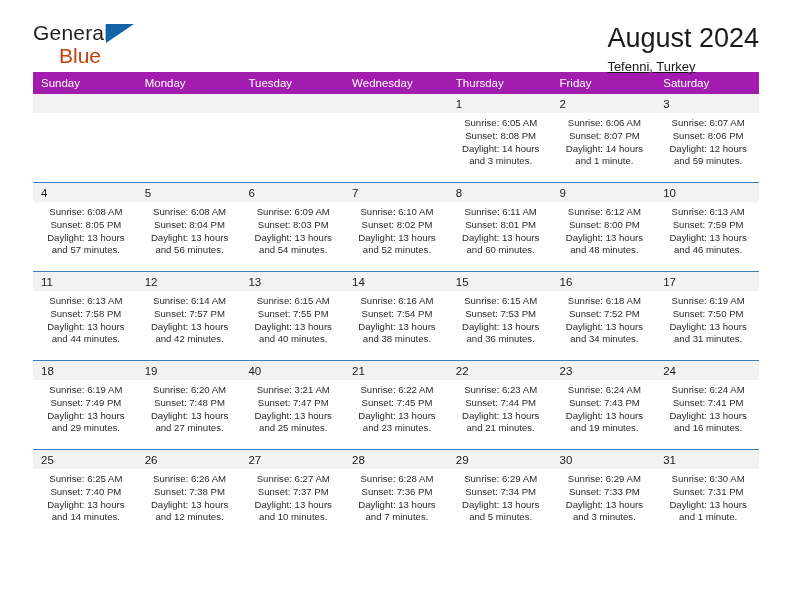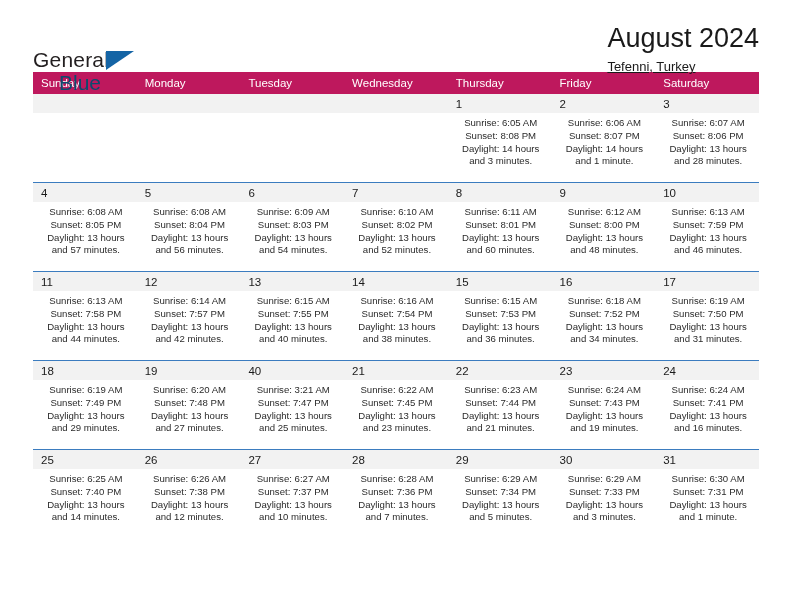--- a/index.html
+++ b/index.html
@@ -30,32 +30,31 @@
     align-items: flex-start;
     height: 72px;
     padding-top: 22px;
     box-sizing: border-box;
   }
 
   .brand {
     position: relative;
     width: 120px;
     height: 52px;
-    margin-top: 27px;
   }
   .brand-general {
     font-size: 21px;
     letter-spacing: .2px;
     color: #231f20;
     line-height: 22px;
     display: block;
   }
   .brand-blue {
     font-size: 21px;
-    color: #0c4a6e;
+    color: #c2410c;
     line-height: 22px;
     display: block;
     margin-left: 26px;
     margin-top: 1px;
   }
   .brand-triangle {
     position: absolute;
     left: 73px;
     top: 2px;
     width: 0;
@@ -82,21 +81,21 @@
   }
 
   
   .calendar {
     width: 726px;
     border-collapse: collapse;
     table-layout: fixed;
   }
 
   .dow-row th {
-    background: #be185d;
+    background: #a21caf;
     color: #ffffff;
     font-size: 11.5px;
     font-weight: normal;
     text-align: left;
     padding: 5px 0 5px 8px;
     height: 21px;
     box-sizing: border-box;
   }
 
   .week-row td {
@@ -209,21 +208,21 @@
                 <div>Daylight: 14 hours and 1 minute.</div>
               </div>
             </div>
           </td>
           <td>
             <div class="cell">
               <div class="daynum">3</div>
               <div class="details">
                 <div>Sunrise: 6:07 AM</div>
                 <div>Sunset: 8:06 PM</div>
-                <div>Daylight: 13 hours and 28 minutes.</div>
+                <div>Daylight: 12 hours and 59 minutes.</div>
               </div>
             </div>
           </td>
         </tr>
         <tr class="week-row">
           <td>
             <div class="cell">
               <div class="daynum">4</div>
               <div class="details">
                 <div>Sunrise: 6:08 AM</div>

